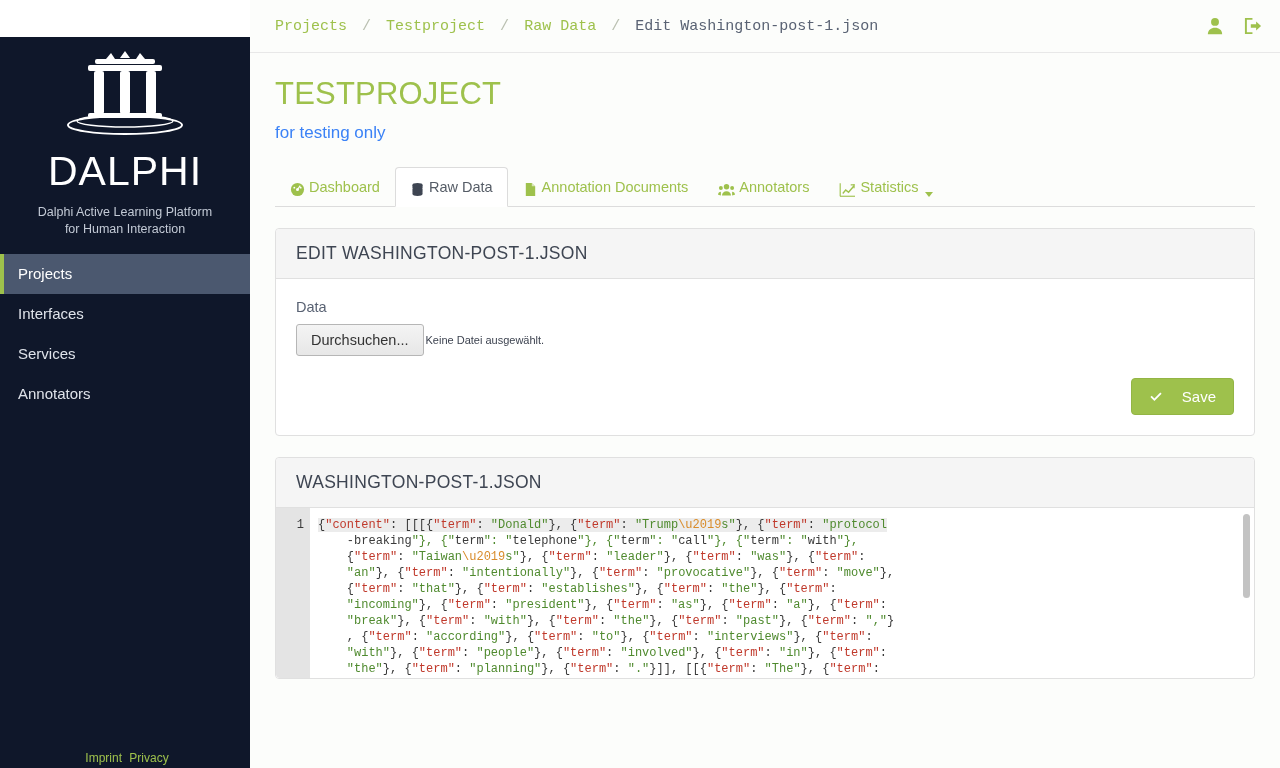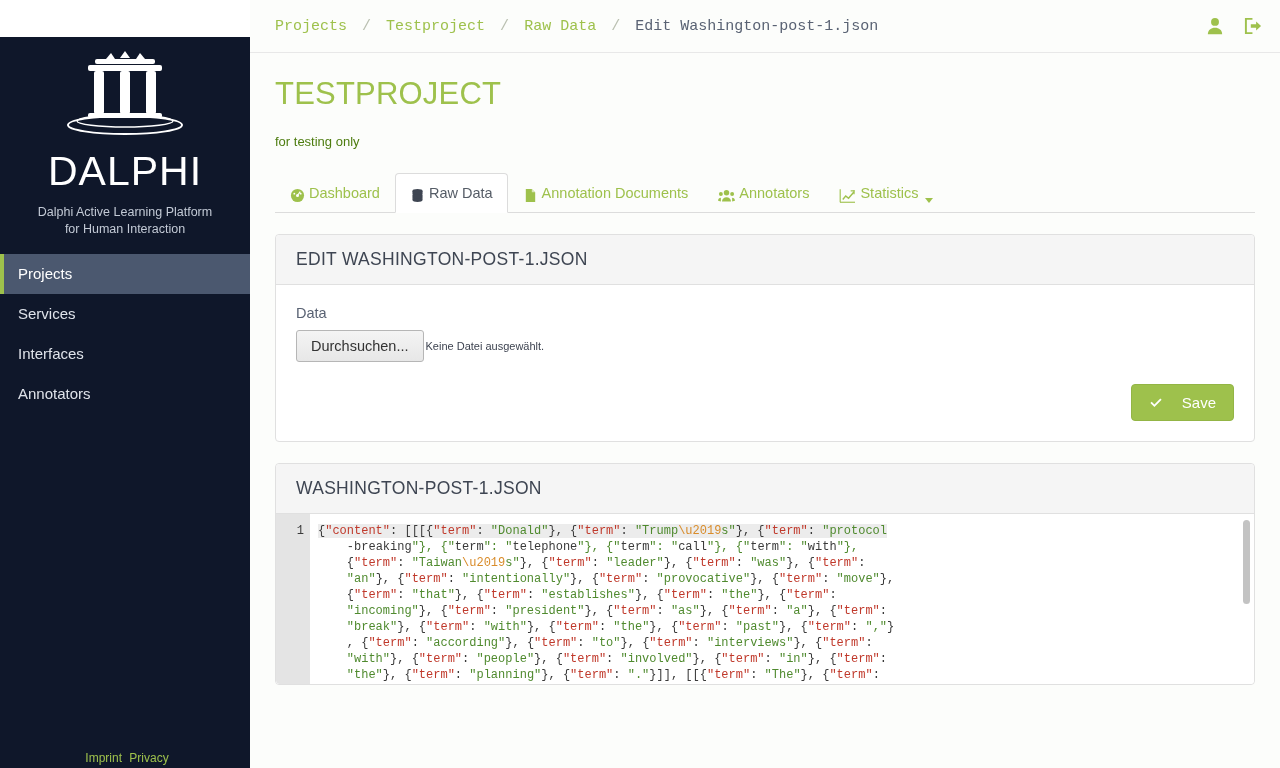--- a/index.html
+++ b/index.html
@@ -64,21 +64,21 @@
   .crumbs .cur { color: #596273; }
   .topicons { display: flex; align-items: center; gap: 16px; }
   .topicon { width: 22px; height: 22px; display: block; cursor: pointer; }
 
   .content { padding: 24px 25px 0 25px; }
   .page-title {
     font-size: 31px; color: #9ec14c; font-weight: 400;
     text-transform: uppercase; letter-spacing: .2px; margin: 0;
     line-height: 1.1;
   }
-  .page-desc { font-size: 13px; color: #4d7c0f; margin-top: 23px; }
+  .page-desc { font-size: 17px; color: #3b82f6; margin-top: 12px; }
 
   
   .tabs {
     display: flex; align-items: flex-end;
     border-bottom: 1px solid #dcdcdc;
     margin-top: 23px; height: 41px;
   }
   .tab {
     display: flex; align-items: flex-end; gap: 4px;
     padding: 9px 14px; font-size: 14.5px; color: #9ec14c;
@@ -189,22 +189,22 @@
       </svg>
       <div class="brand-title">DALPHI</div>
       <div class="brand-sub">
         <span>Dalphi Active Learning Platform</span><br>
         <span>for Human Interaction</span>
       </div>
     </div>
 
     <nav class="nav">
       <a class="nav-item active" href="#">Projects</a>
+      <a class="nav-item" href="#">Interfaces</a>
       <a class="nav-item" href="#">Services</a>
-      <a class="nav-item" href="#">Interfaces</a>
       <a class="nav-item" href="#">Annotators</a>
     </nav>
 
     <div class="side-footer">
       <div>
         <a href="#">Imprint</a>
         <a href="#">Privacy</a>
       </div>
       <div class="copy">© 2022 Implisense GmbH</div>
     </div>

